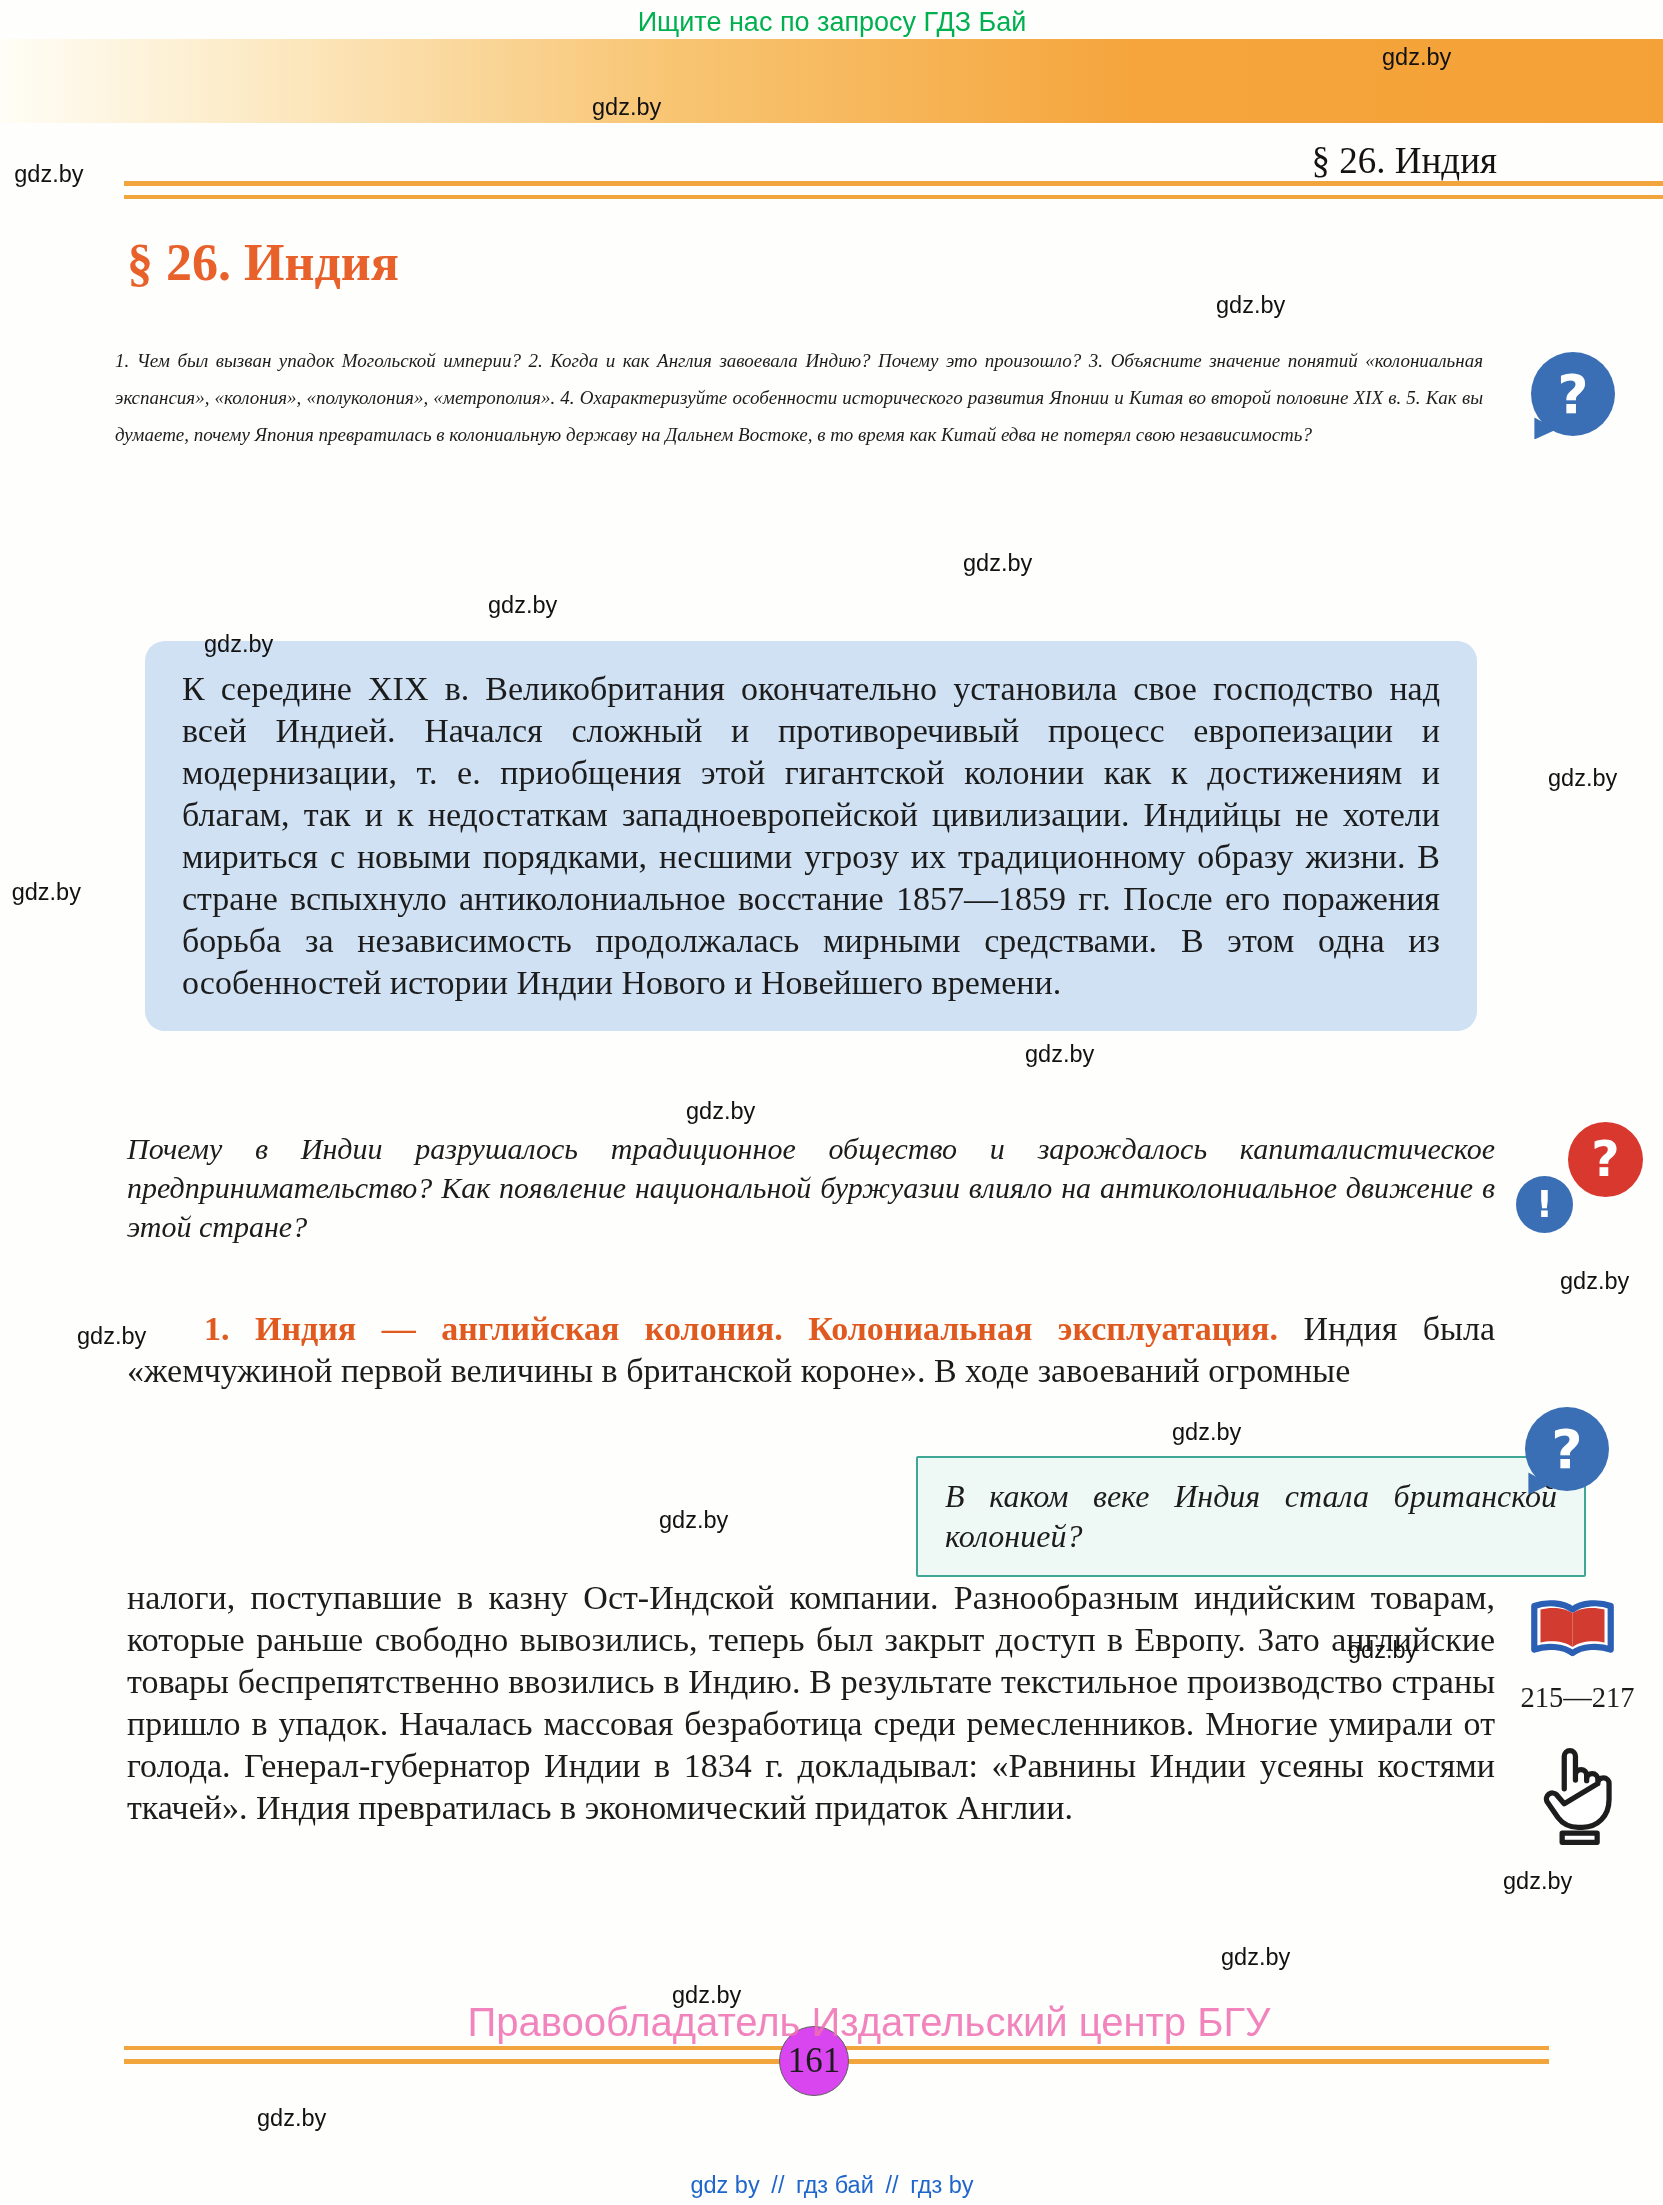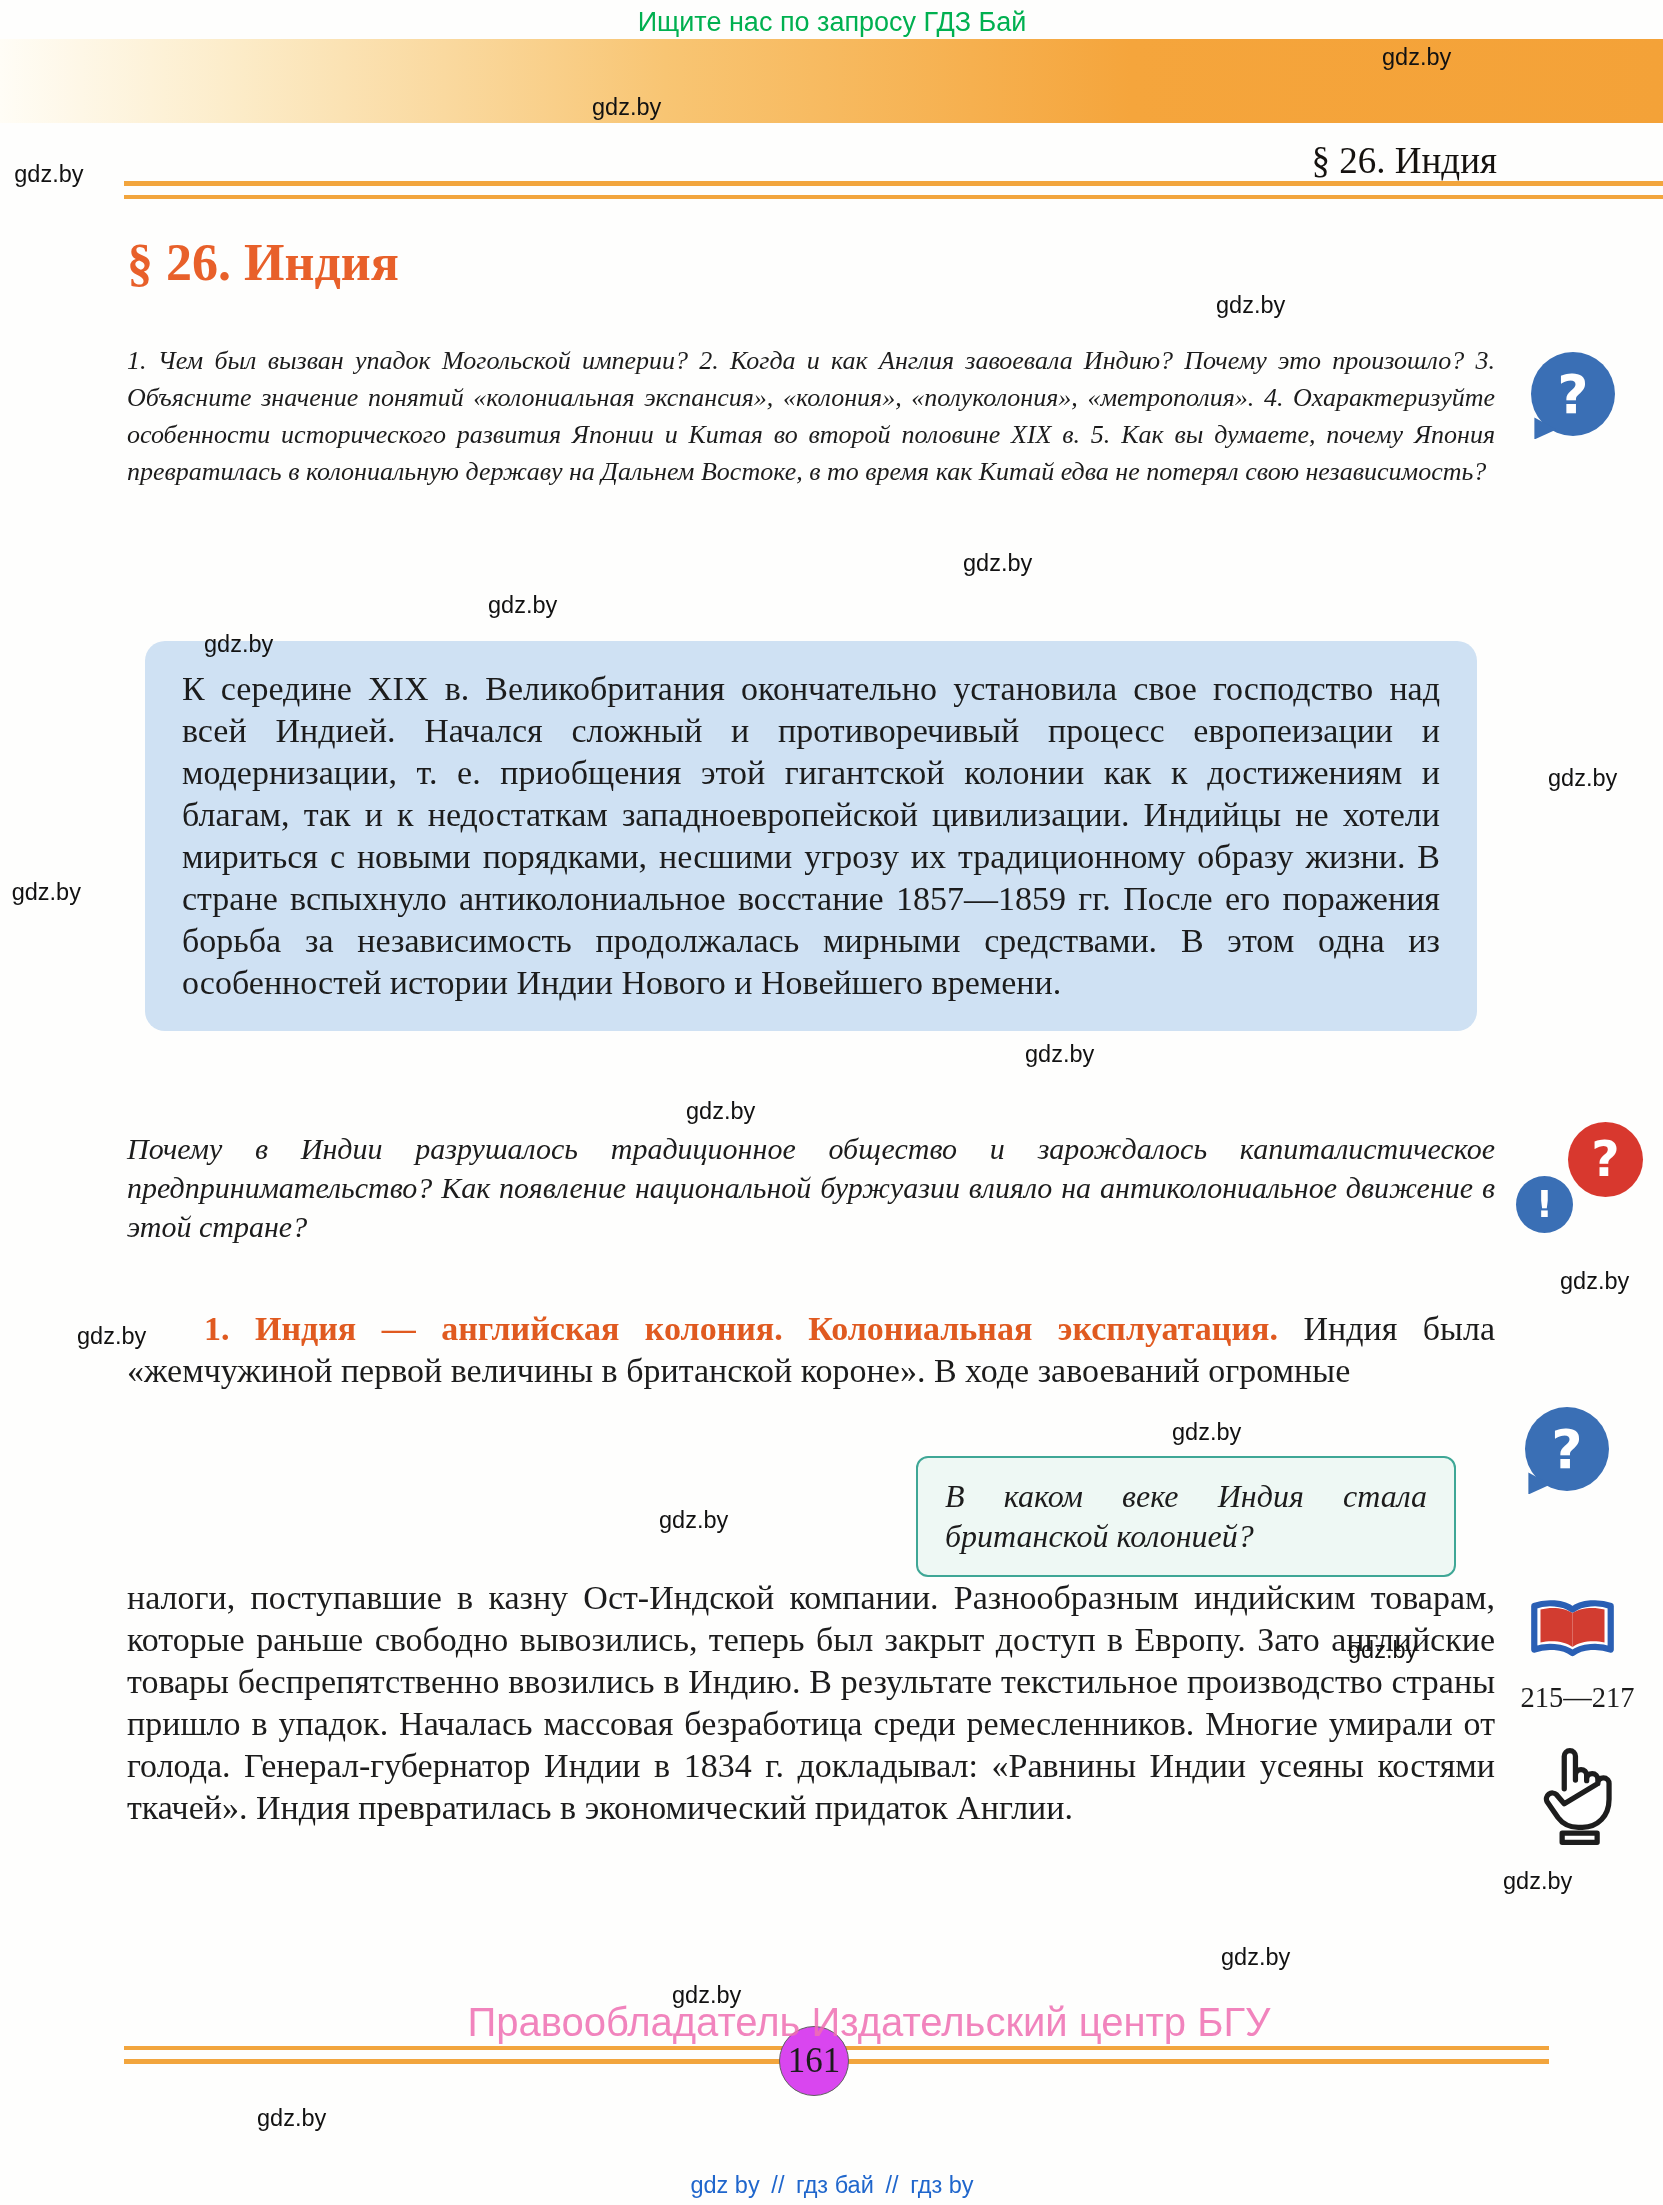--- a/index.html
+++ b/index.html
@@ -30,22 +30,22 @@
   .rule-top{
     top:181px;left:124px;width:calc(100% - 124px);
     border-top:5px solid #f2a53d;border-bottom:4.2px solid #f2a53d;height:17.6px;
   }
   
   .page-title{
     position:absolute;top:233px;left:127px;margin:0;
     font-size:52px;font-weight:bold;color:#e8602a;
   }
   .intro{
-    position:absolute;top:342px;left:127px;width:1368px;
-    font-style:italic;font-size:26px;line-height:37px;text-align:justify;
+    position:absolute;top:342px;left:115px;width:1368px;
+    font-style:italic;font-size:19px;line-height:37px;text-align:justify;
   }
   .highlight-box{
     position:absolute;top:641px;left:145px;width:1332px;box-sizing:border-box;
     background:#cfe1f3;border-radius:20px;
     padding:27px 37px;
     font-size:34px;line-height:42px;text-align:justify;
   }
   .highlight-box b{font-weight:normal;}
   .discussion{
     position:absolute;top:1129px;left:127px;width:1368px;
@@ -57,22 +57,22 @@
   }
   .main p{margin:0;}
   .p-first{text-indent:77px;}
   .lead{color:#e05a20;font-weight:bold;}
   .row{display:flex;align-items:flex-start;}
   .col-left{width:759px;flex:0 0 auto;}
   .col-left p{text-align:justify;}
   .indent{text-indent:77px;}
   .col-right{margin-left:30px;padding-top:64px;flex:0 0 auto;width:637px;}
   .side-box{
-    box-sizing:border-box;width:540px;
-    background:#eef8f4;border:2.5px solid #3fa796;border-radius:12px;
+    box-sizing:border-box;width:670px;
+    background:#eef8f4;border:2.5px solid #3fa796;border-radius:2px;
     padding:18.4px 27px;
     font-style:italic;font-size:32px;line-height:40px;
   }
   
   .q-bubble{
     position:absolute;width:84px;height:84px;border-radius:50%;
     background:#3a6fb5;color:#fff;
     display:flex;align-items:center;justify-content:center;
     font-family:"DejaVu Sans", sans-serif;font-size:54px;font-weight:bold;
   }

